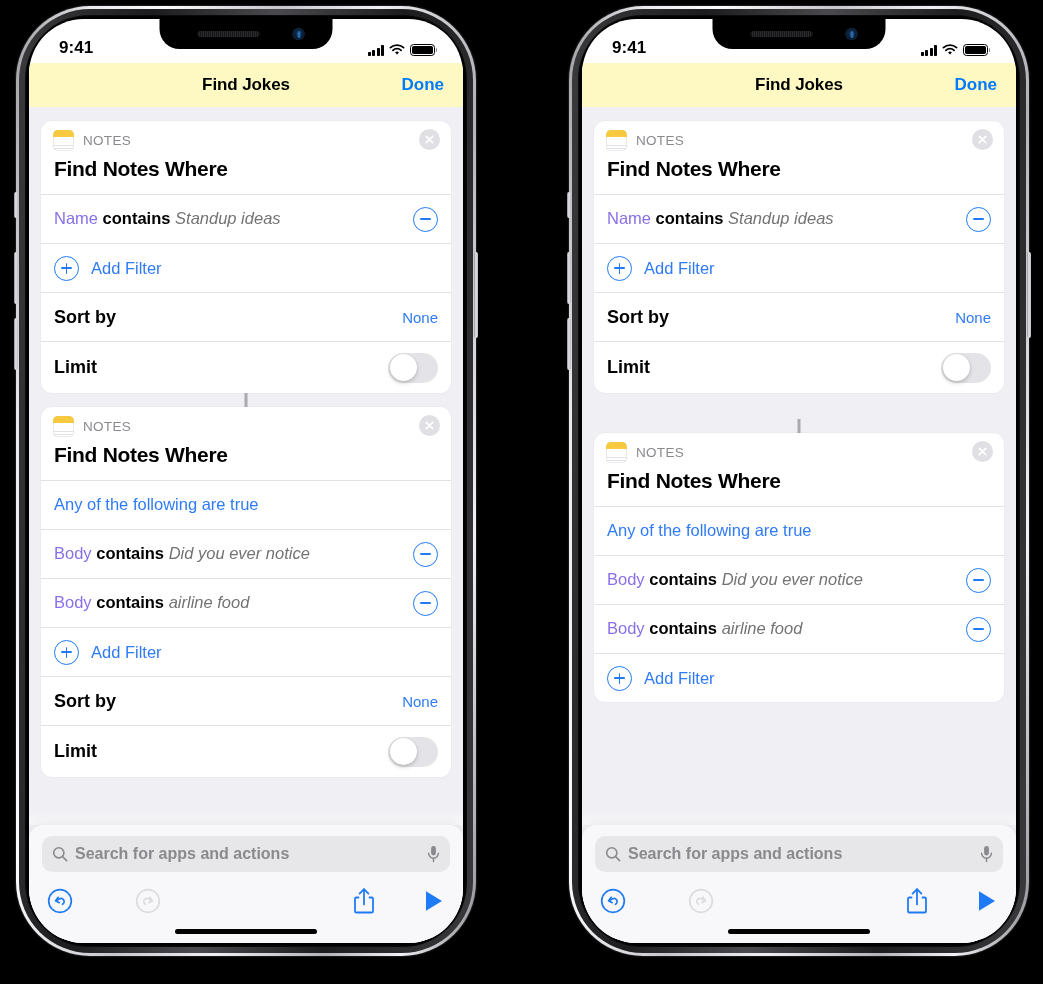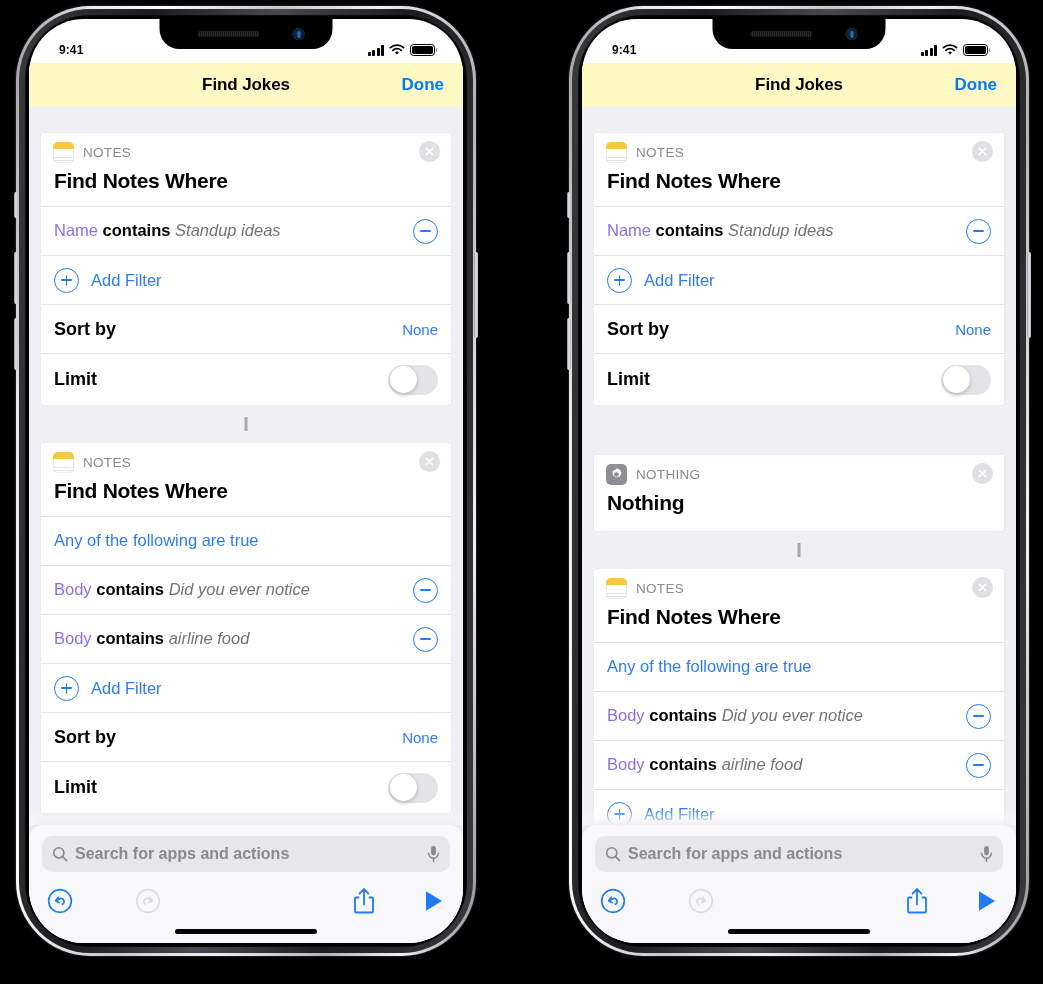--- a/index.html
+++ b/index.html
@@ -53,21 +53,21 @@
     content:"";position:absolute;left:4.5px;top:2.5px;width:3px;height:7px;border-radius:2px;
     background:#2f74b8;opacity:.85;
   }
 
   
   .statusbar{
     position:absolute;top:0;left:0;right:0;height:44px;z-index:30;
     display:flex;align-items:flex-end;justify-content:space-between;
     padding:0 28px 7px 30px;box-sizing:border-box;color:#000;
   }
-  .sb-time{font-size:12px;font-weight:700;letter-spacing:.1px;line-height:1;}
+  .sb-time{font-size:17px;font-weight:700;letter-spacing:.1px;line-height:1;}
   .sb-right{display:flex;align-items:flex-end;gap:5px;}
   .bars{display:flex;align-items:flex-end;gap:1.4px;height:11px;}
   .bars i{display:block;width:3px;background:#000;border-radius:.8px;}
   .bars i:nth-child(1){height:4px;}
   .bars i:nth-child(2){height:6px;}
   .bars i:nth-child(3){height:8.5px;}
   .bars i:nth-child(4){height:11px;}
   .batt{width:25px;height:12px;border:1.6px solid #000;border-radius:3.6px;position:relative;box-sizing:border-box;}
   .batt:before{content:"";position:absolute;left:1.4px;top:1.4px;bottom:1.4px;right:1.4px;background:#000;border-radius:1.8px;}
   .batt:after{content:"";position:absolute;right:-3.4px;top:3.4px;width:1.8px;height:4px;background:#000;opacity:.45;border-radius:0 1px 1px 0;}
@@ -79,21 +79,21 @@
   }
   .nav-title{font-size:17px;font-weight:700;color:#000;letter-spacing:-.1px;}
   .nav-done{position:absolute;right:19px;font-size:17px;font-weight:600;color:#007aff;}
 
   
   .content{
     position:absolute;top:88px;left:0;right:0;bottom:0;background:#efeff4;
     overflow:hidden;
   }
   .card{
-    background:#fff;border-radius:2px;margin:12px 12px;position:relative;
+    background:#fff;border-radius:11px;margin:0 12px;position:relative;
     box-shadow:0 0 0 .5px rgba(0,0,0,.04);
   }
   .connector{height:14px;position:relative;}
   .connector:before{
     content:"";position:absolute;left:50%;transform:translateX(-50%);
     top:0;bottom:0;width:3px;background:#a9a9b0;
   }
   .card-gap{height:14px;}
 
   .card-head{display:flex;align-items:center;padding:9px 12px 2px 12px;position:relative;}
@@ -450,37 +450,20 @@
           <div class="row" style="min-height:52px;">
             <div class="row-label">Limit</div>
             <div class="toggle">
                 <div class="knob"></div>
               </div>
           </div>
         </div>
 
         <div class="card-gap" style="height:26px;"></div>
 
-        <div class="card">
-          <div class="card-head">
-            <div class="app-icon nothing">
-              <svg width="15" height="15" viewBox="0 0 16 16">
-                <path d="M8 1.2l1.1.9 1.4-.3.6 1.3 1.4.4-.1 1.4 1 1-.7 1.2.4 1.4-1.3.6-.5 1.3-1.4-.1-1 1-1.2-.7-1.4.4-.6-1.3-1.3-.5.1-1.4-1-1 .7-1.2L3.4 5l1.3-.6.5-1.3 1.4.1z" fill="#fff"></path>
-                <circle cx="8" cy="8" r="2.5" fill="#8e8e93"></circle>
-              </svg>
-            </div>
-            <div class="app-name">NOTHING</div>
-            <div class="close-btn">
-              <svg width="11" height="11" viewBox="0 0 11 11">
-                  <path d="M2.3 2.3 8.7 8.7M8.7 2.3 2.3 8.7" stroke="#fff" stroke-width="1.7" stroke-linecap="round"></path>
-                </svg>
-            </div>
-          </div>
-          <div class="card-title" style="padding-bottom:16px;">Nothing</div>
-        </div>
 
         <div class="connector"></div>
 
         <div class="card">
           <div class="card-head">
             <div class="app-icon notes">
               <div class="top"></div>
                 <div class="lines"></div>
             </div>
             <div class="app-name">NOTES</div>

